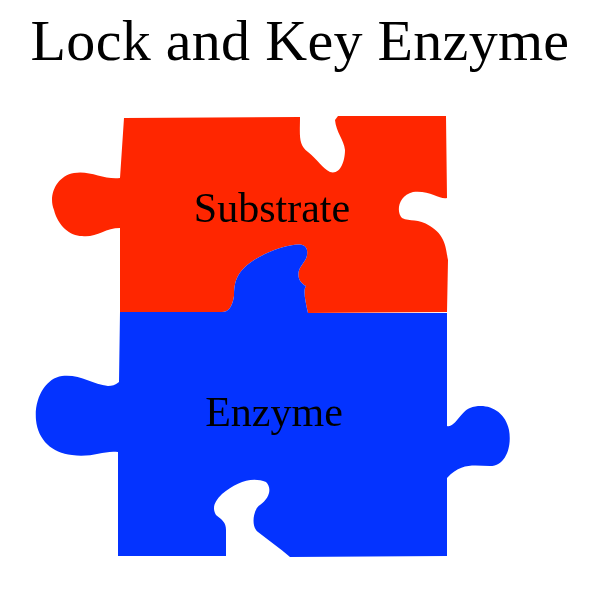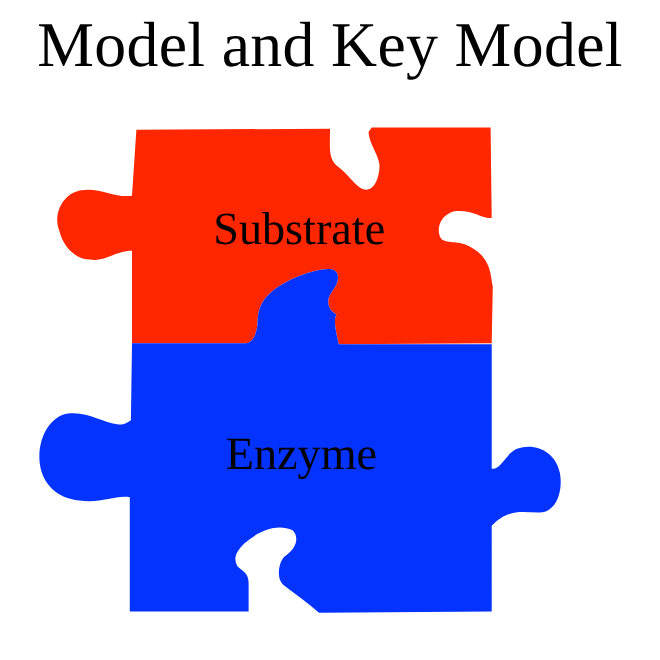--- a/index.html
+++ b/index.html
@@ -11,21 +11,21 @@
     }
     svg.puzzle { position: absolute; left: 0; top: 0; }
     .piece-label {
       font-family: "Liberation Serif", "DejaVu Serif", serif;
       fill: #000;
     }
   </style>
 </head>
 <body>
 
-<div class="title">Model and Key Model</div>
+<div class="title">Lock and Key Enzyme</div>
 
 <svg class="puzzle" width="600" height="600" viewBox="0 0 600 600">
 
   <path d="M 124 118
            L 300 117
            C 300 135, 298 145, 308 152
            C 318 160, 322 168, 330 172
            C 340 175, 345 162, 345 150
            C 344 140, 336 132, 335 120
            L 338 116

